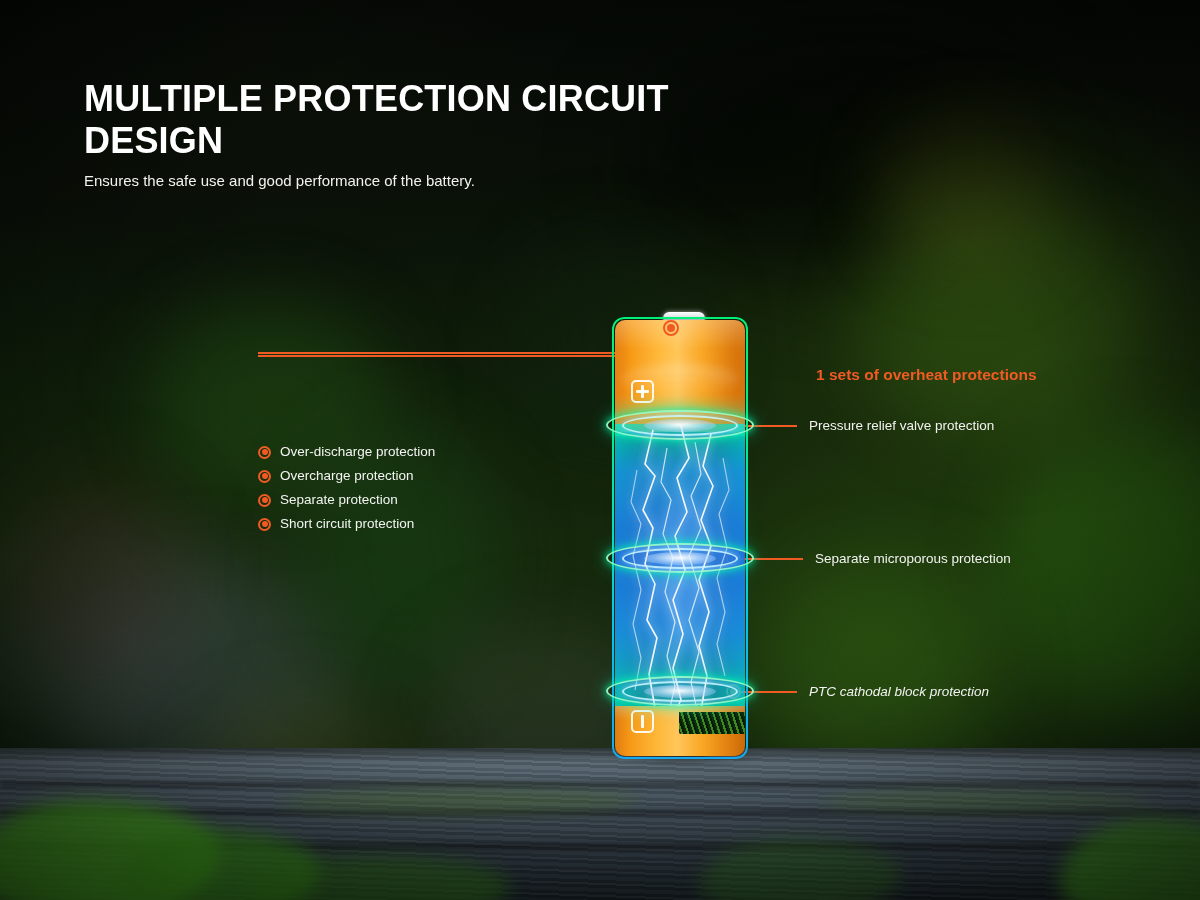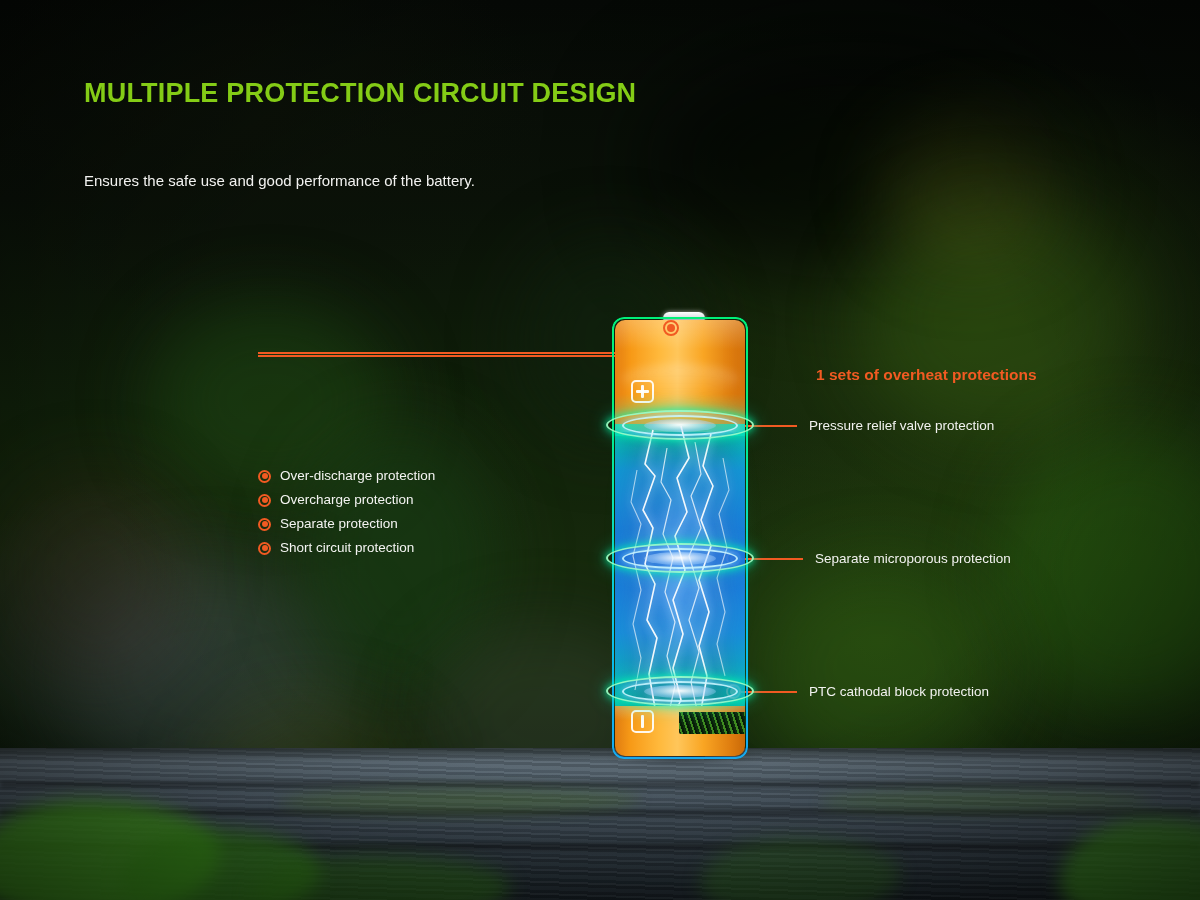--- a/index.html
+++ b/index.html
@@ -63,38 +63,38 @@
   .ms6{left:280px;top:788px;width:360px;height:26px;background:rgba(70,112,28,.34);filter:blur(7px);}
   .ms7{left:820px;top:790px;width:330px;height:22px;background:rgba(74,118,30,.30);filter:blur(7px);}
   .vignette{
     position:absolute;inset:0;pointer-events:none;
     background:radial-gradient(ellipse 860px 640px at 600px 440px, rgba(0,0,0,0) 52%, rgba(0,0,0,.55) 100%);
   }
 
   
   .title{
     position:absolute;left:84px;top:78px;width:640px;
-    color:#84cc16;font-size:27px;font-weight:bold;line-height:1.16;
+    color:#ffffff;font-size:36px;font-weight:bold;line-height:1.16;
     letter-spacing:.2px;text-transform:uppercase;
   }
   .subtitle{
     position:absolute;left:84px;top:170px;width:620px;
     color:#f2f2f0;font-size:15px;line-height:1.4;
   }
 
   
   .left-rule{
     position:absolute;left:258px;top:352px;width:400px;height:2px;
     background:#f15a22;
   }
   .left-head{
     position:absolute;left:258px;top:384px;
     color:#f15a22;font-size:16px;font-weight:bold;letter-spacing:.1px;
   }
-  .bullets{position:absolute;left:258px;top:464px;}
+  .bullets{position:absolute;left:258px;top:440px;}
   .bullet-row{display:flex;align-items:center;height:24px;margin-bottom:0px;}
   .bullet-dot{
     width:13px;height:13px;border-radius:50%;
     border:2px solid #f15a22;box-sizing:border-box;
     display:flex;align-items:center;justify-content:center;
     margin-right:9px;flex:0 0 auto;
   }
   .bullet-dot i{display:block;width:6px;height:6px;border-radius:50%;background:#f15a22;}
   .bullet-label{color:#f4f4f2;font-size:13.5px;line-height:1;}
 
@@ -316,21 +316,21 @@
   </div>
 
   <div class="callout" style="left:726px;top:551px;">
     <span class="ring">
         <i></i>
       </span>
     <span class="lead" style="width:62px;"></span>
     <span class="ctext">Separate microporous protection</span>
   </div>
 
-  <div class="callout" style="left:726px;top:684px;">
+  <div class="callout" style="left:726px;top:684px;font-style:italic;">
     <span class="ring">
         <i></i>
       </span>
     <span class="lead" style="width:56px;"></span>
     <span class="ctext">PTC cathodal block protection</span>
   </div>
 
   <div class="shadow-ground"></div>
   <div id="battery">
     <div class="bat-glow"></div>

